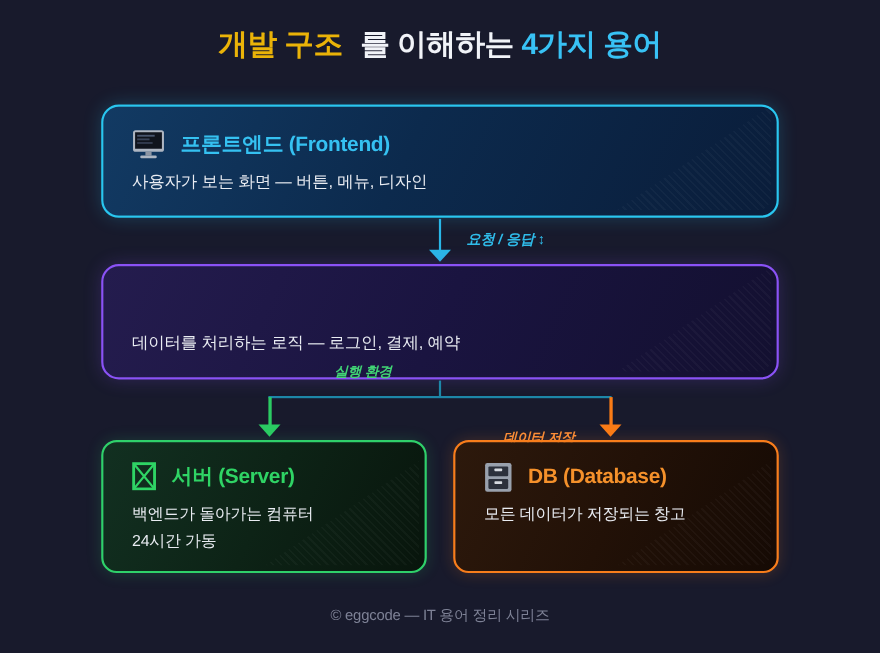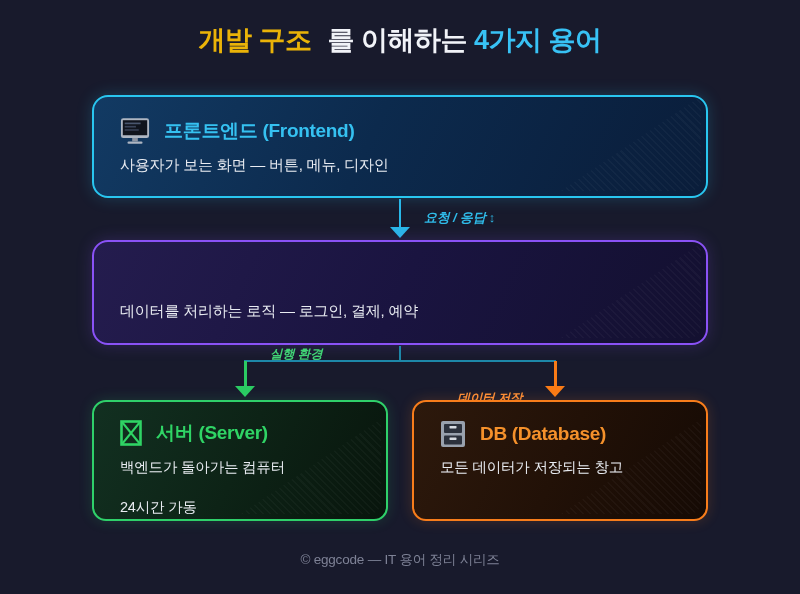--- a/index.html
+++ b/index.html
@@ -45,40 +45,40 @@
   .node.backend .node-desc{top:60px;}
 
   .node.server{
     left:92px;top:400px;width:296px;height:121px;border-radius:14px;
     background:linear-gradient(115deg,#123021 0%,#0d2316 50%,#08150c 100%);
     box-shadow:0 0 14px rgba(47,208,106,0.18);
     padding-left:31px;
   }
   .node.server .node-header{top:18px;}
   .node.server .line1{top:56px;font-size:14.5px;}
-  .node.server .line2{top:80px;font-size:14.5px;margin-top:16px;}
+  .node.server .line2{top:80px;font-size:14.5px;}
 
   .node.database{
     left:412px;top:400px;width:296px;height:121px;border-radius:14px;
     background:linear-gradient(115deg,#2d190c 0%,#221107 50%,#150a04 100%);
     box-shadow:0 0 14px rgba(249,124,28,0.20);
   }
   .node.database .node-header{top:18px;}
   .node.database .node-desc{top:56px;font-size:14.5px;}
 
   
   .cline{position:absolute;}
   .arrowhead{position:absolute;width:0;height:0;border-left:10px solid transparent;border-right:10px solid transparent;border-top:11px solid;}
   .fe-be-line{left:399px;top:199px;width:2px;height:29px;background:#29b7e8;}
   .fe-be-head{left:390px;top:227px;border-top-color:#29b7e8;}
   .clabel{position:absolute;font-size:13px;font-weight:700;letter-spacing:-0.2px;font-style:italic;}
   .label-reqres{left:424px;top:209px;}
   .branch-stub{left:399px;top:346px;width:2px;height:15px;background:#1d87a8;}
   .branch-h{left:244px;top:360px;width:312px;height:2px;background:#1d87a8;}
-  .label-runtime{left:270px;top:346px;width:120px;text-align:left;font-size:12.5px;}
+  .label-runtime{left:270px;top:330px;width:120px;text-align:center;font-size:12.5px;}
   .label-storage{left:430px;top:346px;width:120px;text-align:center;font-size:12.5px;margin-top:44px;}
   .be-sv-line{left:243.5px;top:361px;width:3px;height:26px;background:#2bcb63;}
   .be-sv-head{left:235px;top:386px;border-top-color:#2bcb63;}
   .be-db-line{left:553.5px;top:361px;width:3px;height:26px;background:#f97b16;}
   .be-db-head{left:545px;top:386px;border-top-color:#f97b16;}
 
   
   .footer{
     position:absolute;top:551px;left:0;width:100%;text-align:center;
     font-size:13.5px;color:#7e8296;letter-spacing:-0.2px;

